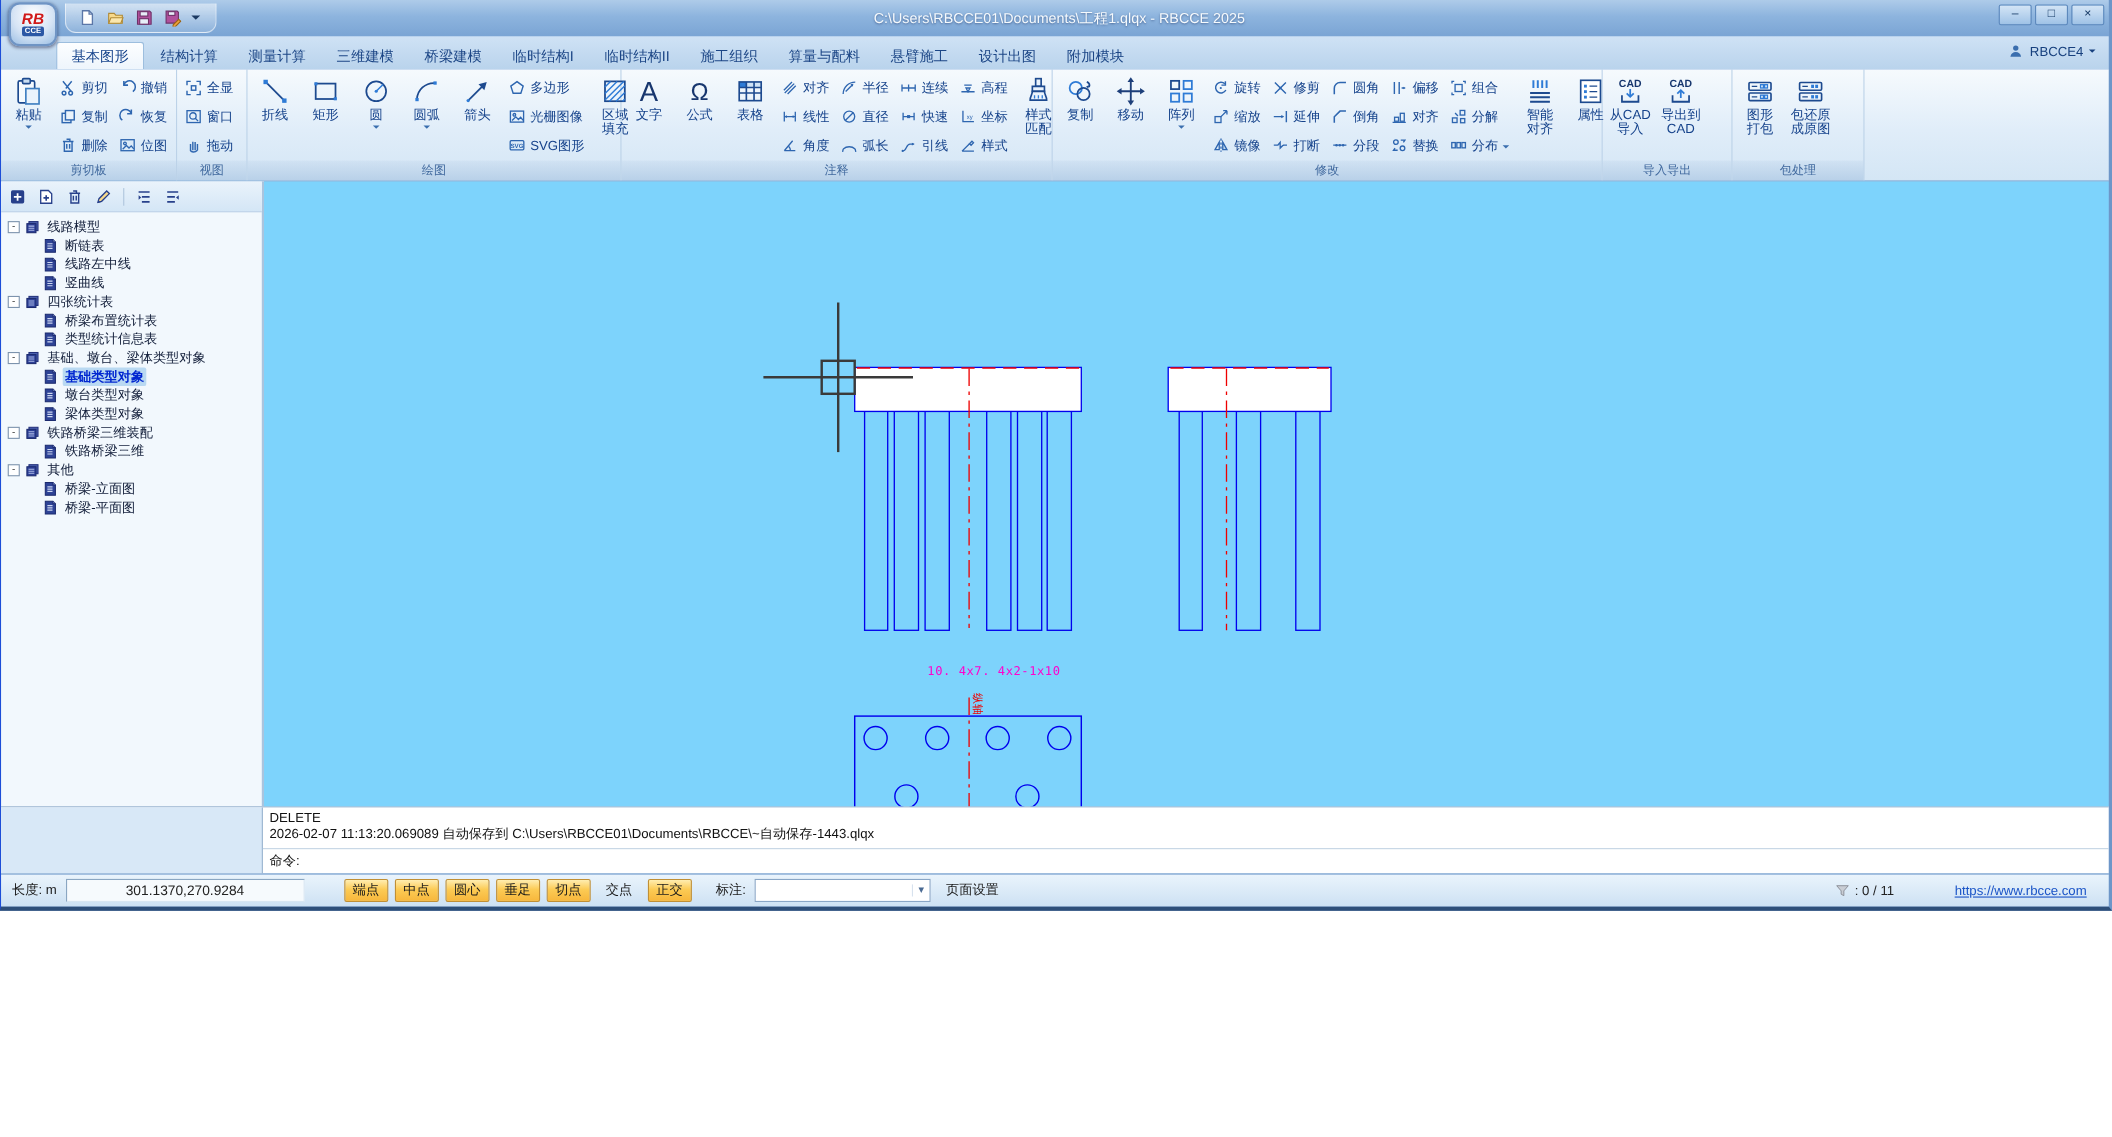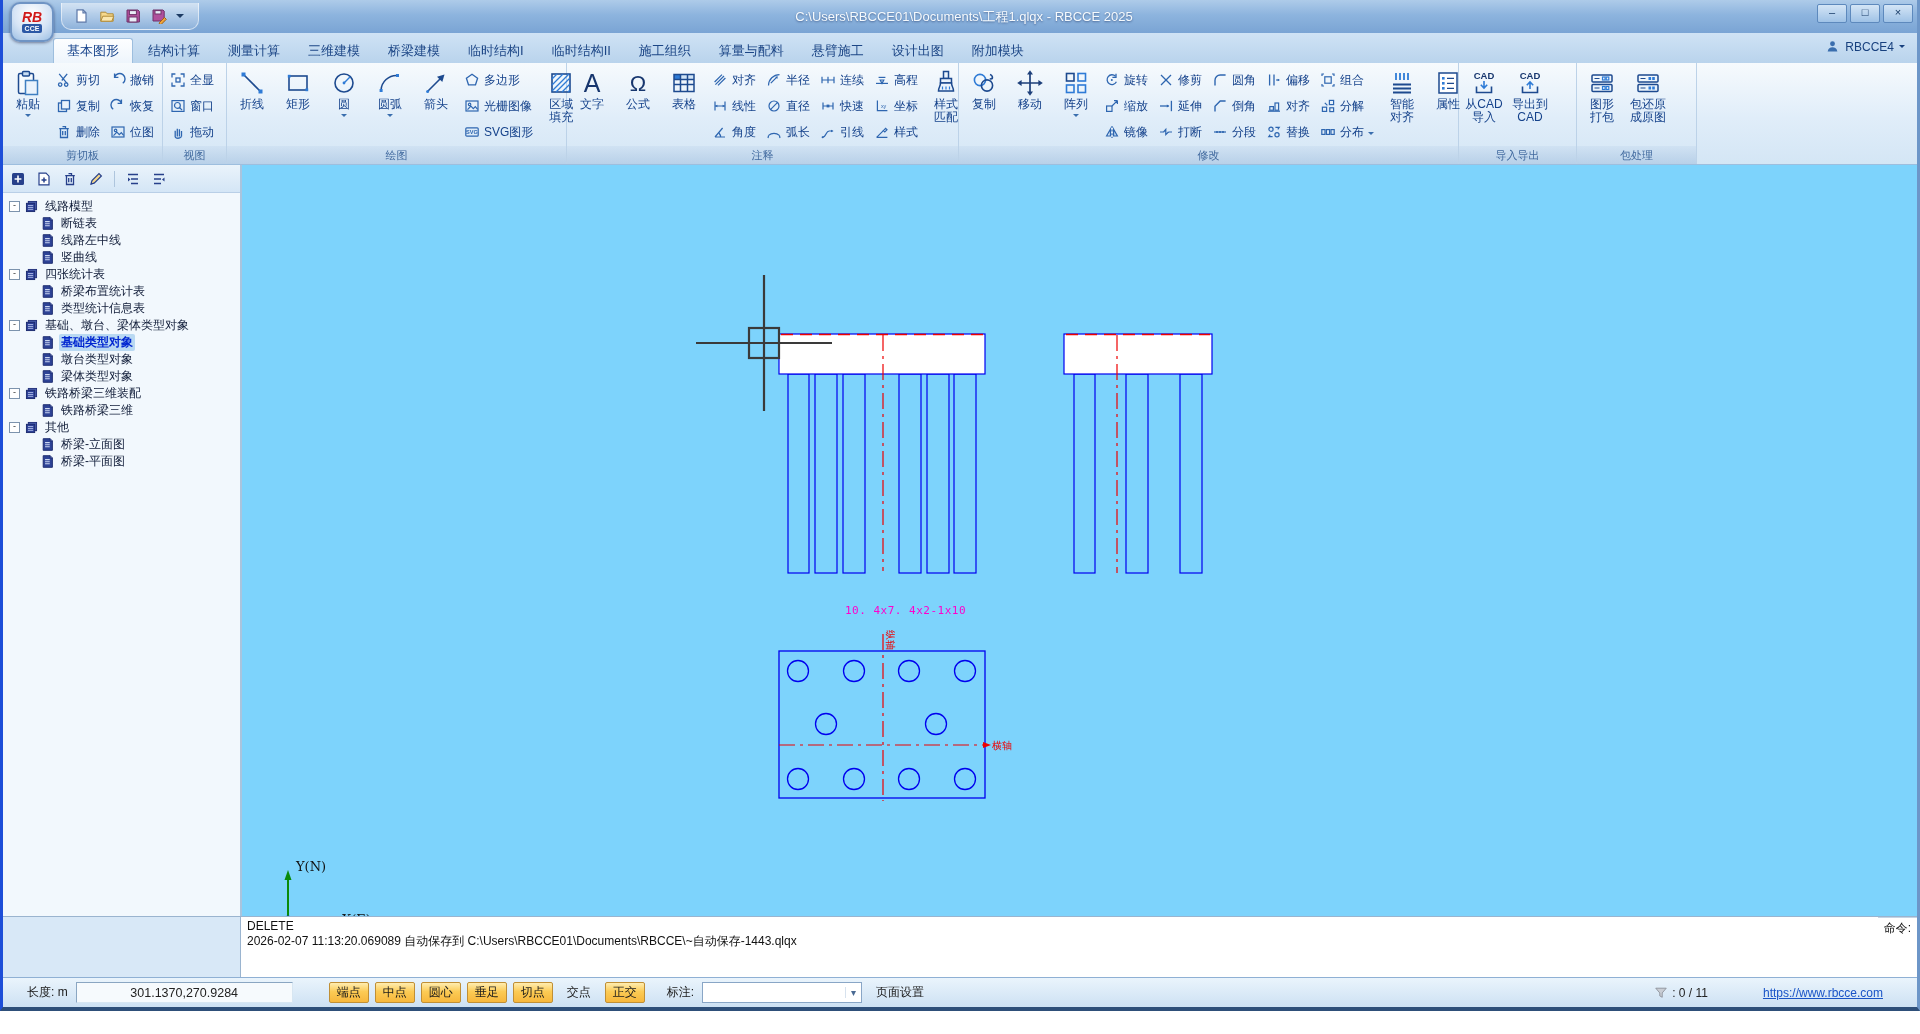--- a/index.html
+++ b/index.html
@@ -1,18 +1,18 @@
 <!DOCTYPE html>
 <html><head>
 <meta charset="utf-8">
 <style>
   html,body{margin:0;padding:0;width:1920px;height:1034px;overflow:hidden;
     font-family:"Liberation Sans","DejaVu Sans",sans-serif;font-size:12px;}
-  .window{width:1920px;height:1011px;display:flex;flex-direction:column;background:#86aedd;
-    box-sizing:border-box;border-left:3px solid #1d4ed8;border-right:3px solid #6d96c8;border-bottom:4px solid #2e4f79;}
+  .window{width:1920px;height:828px;display:flex;flex-direction:column;background:#86aedd;
+    box-sizing:border-box;border-left:1px solid #1d4ed8;border-right:3px solid #6d96c8;border-bottom:4px solid #2e4f79;}
   
   .titlebar{height:33px;position:relative;flex:none;
     background:linear-gradient(#aecbe9,#8db4de 45%,#7aa4d4);display:flex;align-items:center;}
   .logo{position:absolute;left:7px;top:2px;width:40px;height:36px;border-radius:10px;z-index:10;
     background:radial-gradient(circle at 50% 28%,#ffffff,#d6e4f5 55%,#9cbfe4);
     border:2px solid #6f94c4;box-shadow:0 1px 3px rgba(0,0,40,.45);
     display:flex;flex-direction:column;align-items:center;justify-content:center;cursor:default;}
   .logo-rb{color:#d01919;font-weight:bold;font-style:italic;font-size:14px;line-height:13px;}
   .logo-cce{color:#fff;background:#2b57a5;font-size:7px;line-height:9px;padding:0 3px;border-radius:2px;font-weight:bold;}
   .qat{margin-left:58px;height:26px;display:flex;align-items:center;gap:8px;padding:0 14px 0 10px;
@@ -66,25 +66,25 @@
   .trow .ticon{width:15px;height:15px;flex:none;margin-right:4px;}
   .exp{width:9px;height:9px;flex:none;border:1px solid #7c93ad;background:#fff;margin:0 4px 0 4px;
     font-size:9px;line-height:7px;text-align:center;color:#333;}
   .lvl1{padding-left:35px;}
   .tlabel{padding:0 2px;}
   .tlabel.selected{background:#b9d9f2;color:#0026d0;font-weight:bold;border-radius:2px;}
   .canvas{flex:1;background:#7dd3fc;position:relative;overflow:hidden;padding-left:24px;}
   
   .cmdpanel{height:60px;flex:none;display:flex;background:#fff;border-top:1px solid #9ab4cf;}
   .cmd-left{width:237px;flex:none;background:#d8e8f7;border-right:1px solid #9ab4cf;}
-  .cmd-right{flex:1;display:flex;flex-direction:row;font-size:12px;color:#111;}
+  .cmd-right{flex:1;display:flex;flex-direction:column;font-size:12px;color:#111;}
   .cmd-history{flex:1;padding:2px 6px;line-height:15px;}
   .cmd-prompt{height:22px;line-height:21px;padding:0 6px;border-top:1px solid #c4d4e4;}
   
-  .statusbar{height:29px;flex:none;display:flex;align-items:center;padding:0 24px;gap:8px;
+  .statusbar{height:29px;flex:none;display:flex;align-items:center;padding:0 10px;gap:8px;
     background:linear-gradient(#eaf4fc,#cde1f3);border-top:1px solid #8fb0d4;font-size:12px;color:#1a1a1a;}
   .sb-coord{width:215px;height:19px;background:#f6fafd;border:1px solid;border-color:#8aa6c2 #d7e6f2 #d7e6f2 #8aa6c2;
     display:flex;align-items:center;justify-content:center;font-size:12.5px;color:#222;}
   .snaps{display:flex;gap:6px;margin-left:28px;}
   .snap{height:19px;padding:0 7px;border:1px solid #c08f35;border-radius:2px;display:flex;align-items:center;
     background:linear-gradient(#ffedb0,#fccb55 45%,#f7b73c);cursor:default;}
   .snap.off{background:none;border-color:transparent;}
   .sb-dim-label{margin-left:14px;}
   .combo{width:158px;height:19px;background:#fff;border:1px solid #89a6c6;display:flex;align-items:center;
     justify-content:flex-end;cursor:default;}

